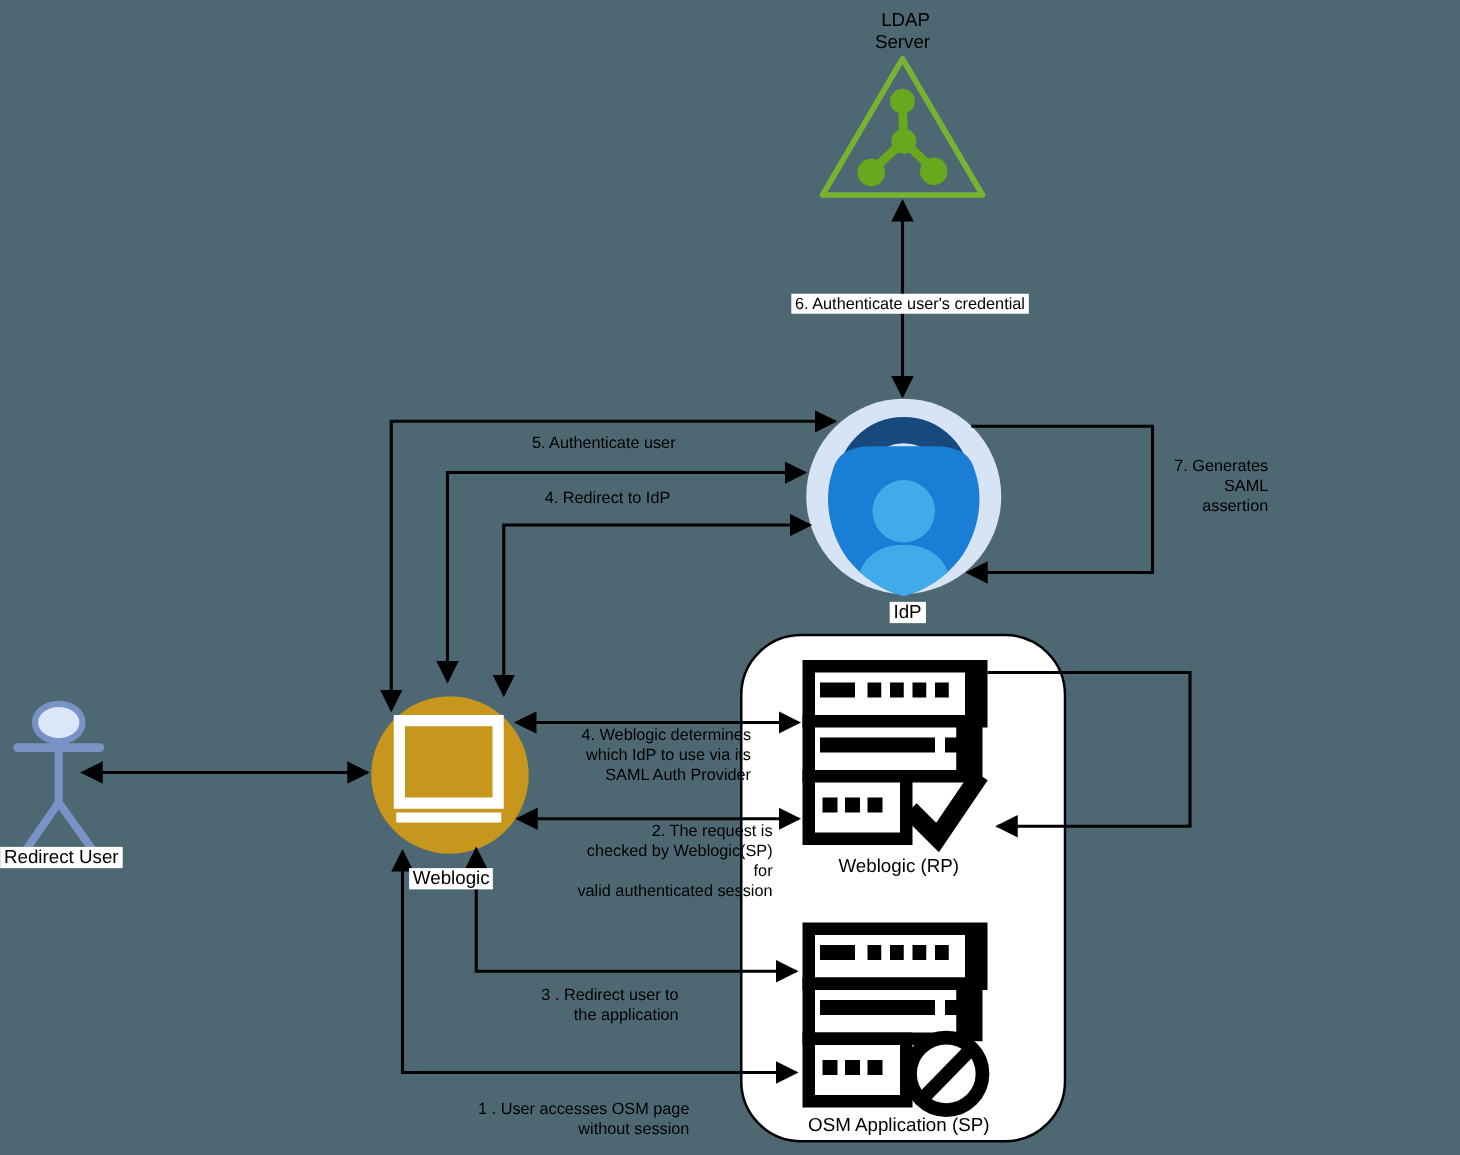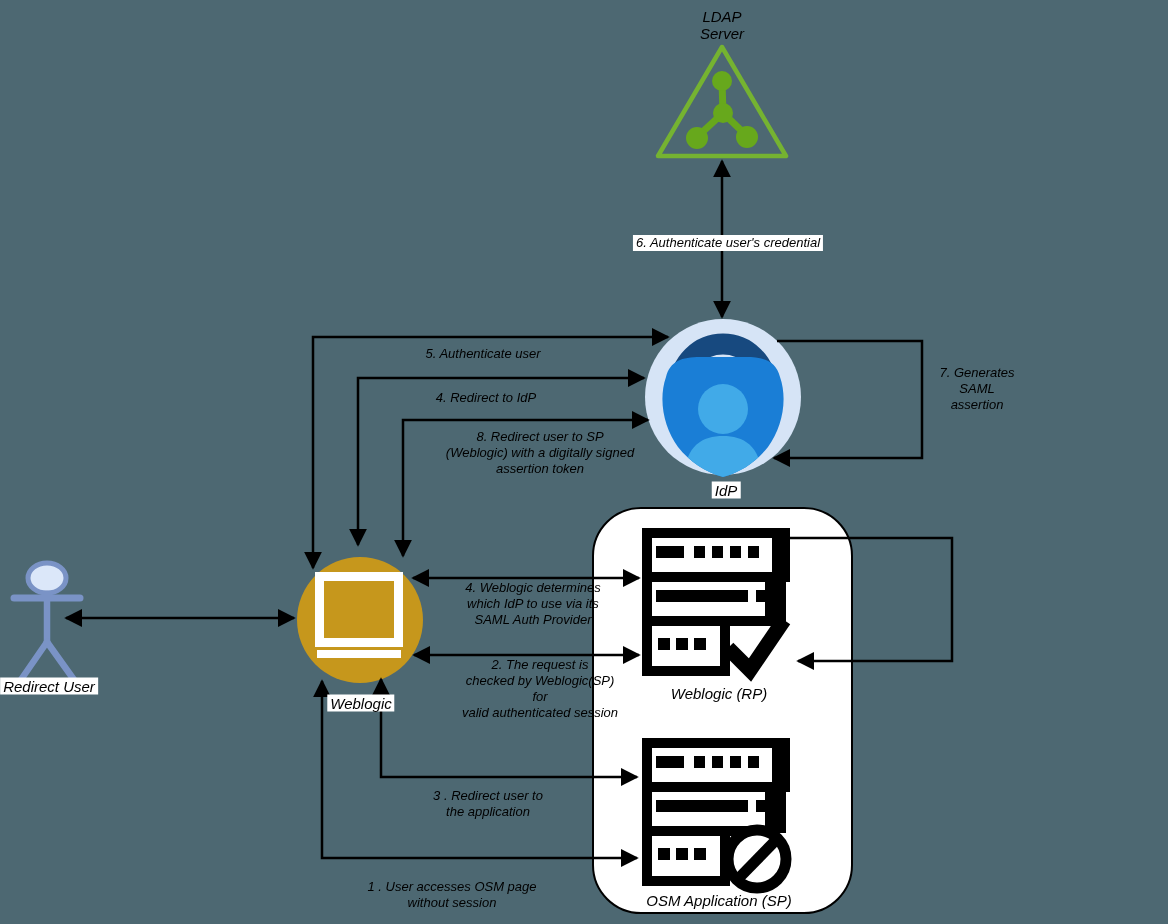--- a/index.html
+++ b/index.html
@@ -9,22 +9,22 @@
   }
   html,body{margin:0;padding:0;}
   .canvas{
     position:relative; width:1168px; height:924px; overflow:hidden;
     background:var(--bg);
     font-family:"Liberation Sans", sans-serif; color:#000;
   }
   .canvas svg{position:absolute; left:0; top:0;}
   .lbl{
     position:absolute; transform:translate(-50%,-50%);
-    font-size:13px; line-height:16px; text-align:center;
-    white-space:pre-line; width:max-content; color:#000;font-style:italic;
+    font-size:13px; line-height:16px; text-align:right;
+    white-space:pre-line; width:max-content; color:#000;
   }
   .node-lbl{font-size:15px; line-height:17px;}
   .boxed{background:#ffffff; padding:0 3px;}
   .edge{stroke:#000; stroke-width:2.5; fill:none;}
 </style>
 </head>
 <body>
 
 <div class="canvas">
 
@@ -138,36 +138,33 @@
     <path class="edge" d="M790,538 H952 V661 H798" marker-end="url(#arr)"></path>
     <path class="edge" d="M381,679 V777 H637" marker-start="url(#arr)" marker-end="url(#arr)"></path>
     <path class="edge" d="M322,681 V858 H637" marker-start="url(#arr)" marker-end="url(#arr)"></path>
   </svg>
 
   <div class="lbl node-lbl" style="left:722px;top:25px">LDAP
 Server</div>
   <div class="lbl boxed" style="left:728px;top:243px">6. Authenticate user's credential</div>
   <div class="lbl" style="left:483px;top:354px">5. Authenticate user</div>
   <div class="lbl" style="left:486px;top:398px">4. Redirect to IdP</div>
-  <div class="lbl" style="left:540px;top:453px">8. Redirect user to SP
-(Weblogic) with a digitally signed
-assertion token</div>
   <div class="lbl" style="left:977px;top:389px">7. Generates
 SAML
 assertion</div>
   <div class="lbl node-lbl boxed" style="left:726px;top:490px">IdP</div>
   <div class="lbl" style="left:533px;top:604px">4. Weblogic determines
 which IdP to use via its
 SAML Auth Provider</div>
   <div class="lbl" style="left:540px;top:689px">2. The request is
 checked by Weblogic(SP)
 for
 valid authenticated session</div>
   <div class="lbl node-lbl" style="left:719px;top:693px">Weblogic (RP)</div>
   <div class="lbl node-lbl boxed" style="left:361px;top:703px">Weblogic</div>
   <div class="lbl node-lbl boxed" style="left:49px;top:686px">Redirect User</div>
   <div class="lbl" style="left:488px;top:804px">3 . Redirect user to
 the application</div>
-  <div class="lbl" style="left:452px;top:895px">1 . User accesses OSM page
+  <div class="lbl" style="left:467px;top:895px">1 . User accesses OSM page
 without session</div>
   <div class="lbl node-lbl" style="left:719px;top:900px">OSM Application (SP)</div>
 
 </div>
 
 </body></html>

